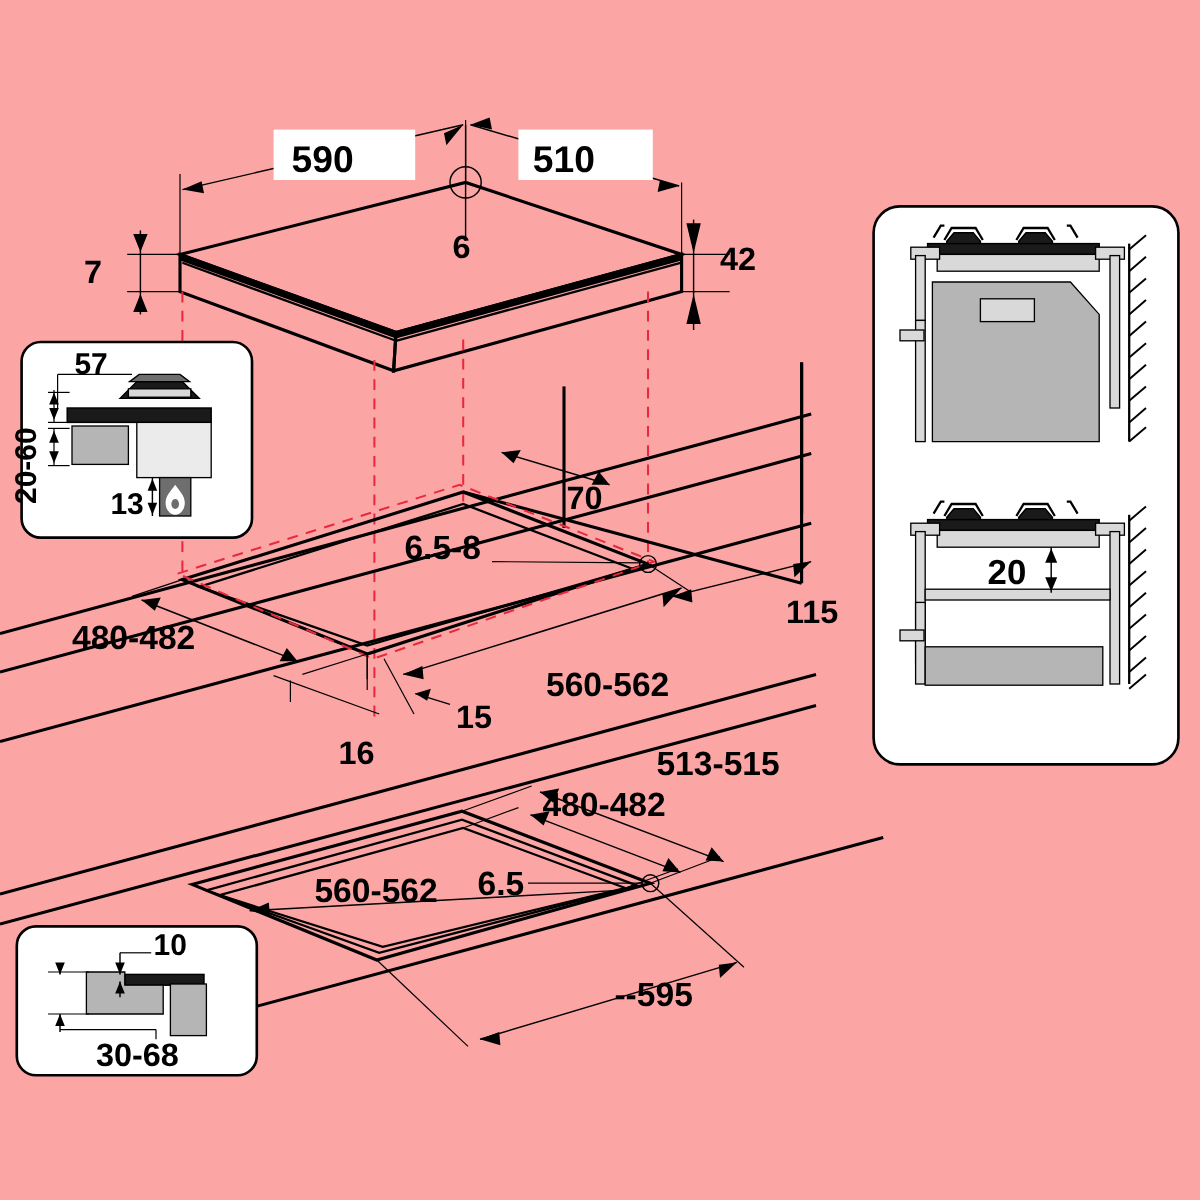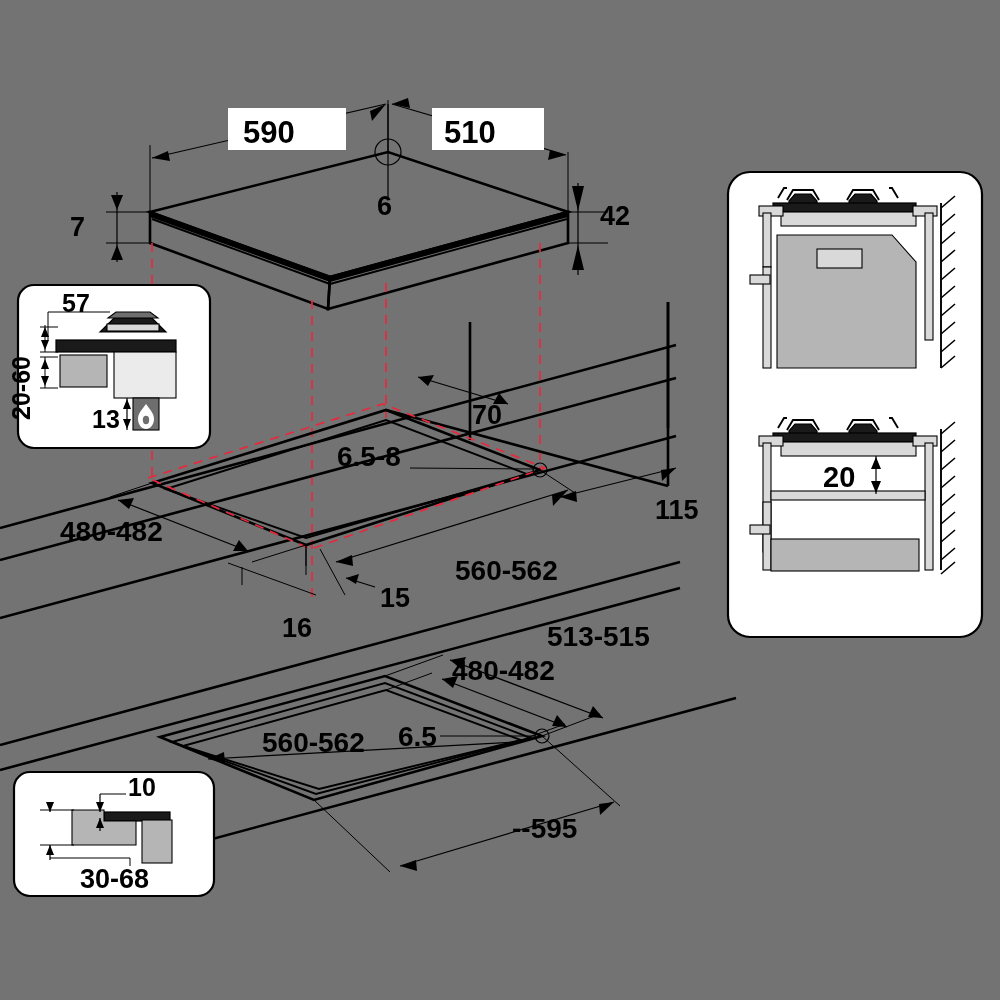--- a/index.html
+++ b/index.html
@@ -11,21 +11,21 @@
     width: 1000px;
     height: 1000px;
     font-family: "Liberation Sans", sans-serif;
     overflow: hidden;
     position: relative;
   }
   #stage {
     position: relative;
     width: 1000px;
     height: 1000px;
-    background: #737373;
+    background: #fca5a5;
   }
   svg#drawing {
     position: absolute;
     left: 0;
     top: 0;
     width: 1000px;
     height: 1000px;
   }
   .dim-text {
     font-family: "Liberation Sans", sans-serif;

